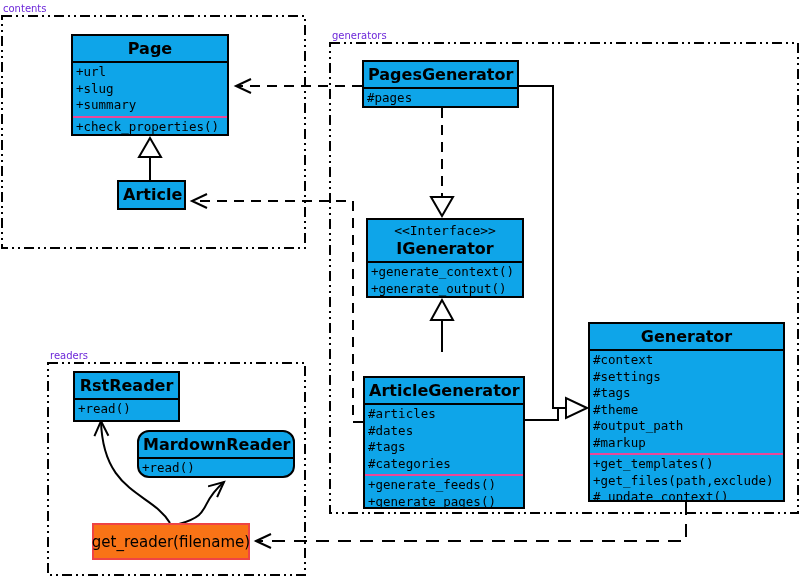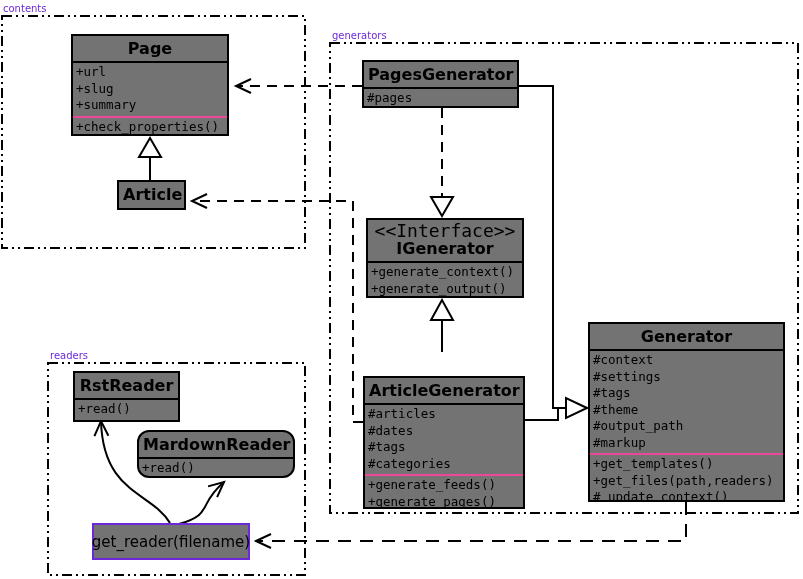--- a/index.html
+++ b/index.html
@@ -1,33 +1,33 @@
 <!DOCTYPE html>
 <html><head>
 <meta charset="utf-8">
 <style>
   html,body{margin:0;padding:0;background:#ffffff;}
   #canvas{position:relative;width:803px;height:579px;background:#ffffff;overflow:hidden;
           font-family:"DejaVu Sans","Liberation Sans",sans-serif;color:#000;}
   #wires{position:absolute;left:0;top:0;z-index:1;}
   .pkg-label{position:absolute;z-index:3;font-size:10px;line-height:15px;color:#6d28d9;}
-  .uml-class{position:absolute;z-index:2;background:#737373;border:2px solid #000;
+  .uml-class{position:absolute;z-index:2;background:#0ea5e9;border:2px solid #000;
              box-sizing:border-box;display:flex;flex-direction:column;overflow:hidden;}
   .class-title{font-weight:bold;font-size:16px;line-height:21px;text-align:center;
                padding:2px 4px;border-bottom:2px solid #000;white-space:nowrap;}
   .class-title.no-sep{border-bottom:none;}
   .stereotype{font-family:"DejaVu Sans Mono","Liberation Mono",monospace;font-weight:normal;
-              font-size:18px;line-height:15px;}
+              font-size:13px;line-height:15px;}
   .iface-name{font-weight:bold;font-size:16px;line-height:21px;}
   .compartment{padding:1px 0 2px 0;}
   .compartment.with-sep{border-bottom:2px solid #ec4899;}
   .compartment:last-child{border-bottom:none;}
   .member{font-family:"DejaVu Sans Mono","Liberation Mono",monospace;font-size:12.5px;
           line-height:16.5px;padding:0 3px;white-space:nowrap;}
-  .fn-box{position:absolute;z-index:2;background:#737373;border:2px solid #6d28d9;box-sizing:border-box;
+  .fn-box{position:absolute;z-index:2;background:#f97316;border:2px solid #ef4444;box-sizing:border-box;
           display:flex;align-items:center;justify-content:center;font-size:15px;}
 </style>
 </head>
 <body>
 
 <div id="canvas">
 
   <svg id="wires" width="803" height="579" viewBox="0 0 803 579">
     <defs>
       <marker id="oarr" markerWidth="20" markerHeight="18" refX="16" refY="8" orient="auto" markerUnits="userSpaceOnUse">
@@ -138,21 +138,21 @@
     <div class="compartment with-sep">
         <div class="member">#context</div>
         <div class="member">#settings</div>
         <div class="member">#tags</div>
         <div class="member">#theme</div>
         <div class="member">#output_path</div>
         <div class="member">#markup</div>
       </div>
     <div class="compartment">
         <div class="member">+get_templates()</div>
-        <div class="member">+get_files(path,readers)</div>
+        <div class="member">+get_files(path,exclude)</div>
         <div class="member">#_update_context()</div>
       </div>
   </div>
 
   <div class="uml-class" style="left:73px;top:371px;width:107px;height:51px;">
     <div class="class-title">RstReader</div>
     <div class="compartment">
         <div class="member">+read()</div>
       </div>
   </div>

